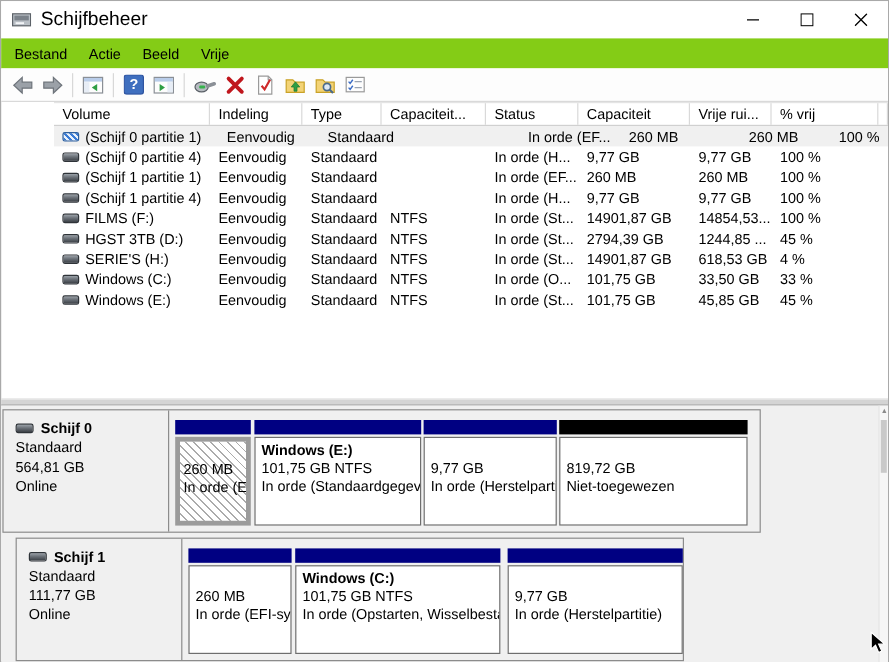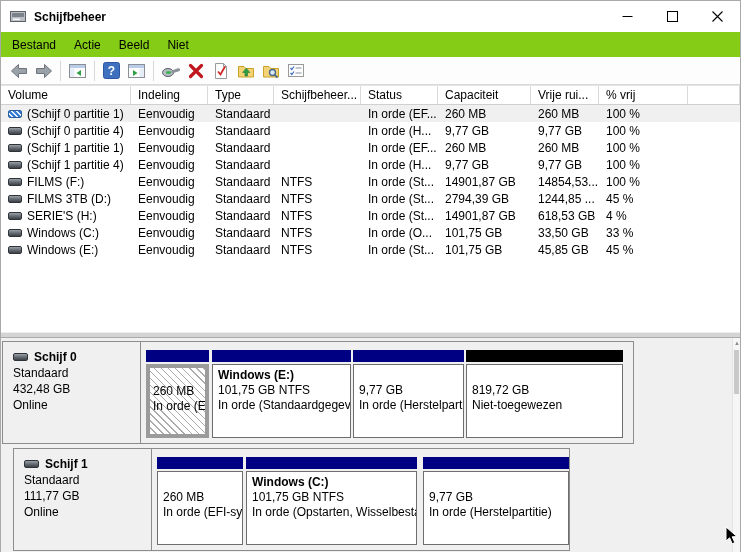--- a/index.html
+++ b/index.html
@@ -3,40 +3,40 @@
 <meta charset="utf-8">
 <style>
   * { box-sizing: border-box; margin: 0; padding: 0; }
   html,body { width:741px; height:552px; overflow:hidden; }
   body { font-family:"Liberation Sans", sans-serif; font-size:12px; color:#000; background:#fff; }
   .window { position:relative; width:741px; height:552px; background:#fff; border:1px solid #a9a9a9; }
 
   
   .titlebar { height:31px; display:flex; align-items:center; background:#fff; }
   .app-icon { margin:0 8px 0 9px; width:16px; height:13px; flex:0 0 auto; }
-  .title-text { flex:1; font-size:12px;font-weight:bold; }
+  .title-text { flex:1; font-size:16px; }
   .caption-btn { width:45px; height:31px; display:flex; align-items:center; justify-content:center; }
 
   
   .menubar { height:25px; display:flex; align-items:center; padding-left:2px; background:#84cc16; }
   .menu-item { padding:4px 9px; }
 
   
   .toolbar { height:28px; display:flex; align-items:center; padding-left:5px; background:#fdfdfd; border-bottom:1px solid #d9d9d9; }
   .tbtn { width:23px; height:23px; display:flex; align-items:center; justify-content:center; margin:0 1px; }
   .tsep { width:1px; height:20px; background:#d8d8d8; margin:0 4px; }
 
   
-  .list { height:247px; background:#fff; overflow:hidden; }
+  .list { height:247px; background:#fff; overflow:hidden;margin-left:44px; }
   .lgrid { display:grid; grid-template-columns:130px 77px 66px 87px 77px 93px 68px 89px 1fr; }
   .lheader { height:20px; border-top:1px solid #e4e4e4; border-bottom:1px solid #d0d0d0; }
   .lheader .hcell { display:flex; align-items:center; padding-left:7px; border-right:1px solid #d9d9d9; overflow:hidden; white-space:nowrap; }
   .lrow { height:17px; }
   .lrow .cell { display:flex; align-items:center; padding-left:7px; overflow:hidden; white-space:nowrap; }
-  .lrow.selected { background:#f0f0f0; }
+  .lrow.selected { background:#f0f0f0;gap:7px; }
   .vol-ico { width:14px; height:8px; margin-right:5px; flex:0 0 auto; border:1px solid #2e3338; border-radius:2px;
              background:linear-gradient(180deg,#9aa1a8 0%,#6b7178 45%,#3c4147 100%); }
   .vol-ico.hatched { border:1px solid #2c5f9e;
              background:repeating-linear-gradient(45deg,#3a7bd5 0 2px,#e8f1fb 2px 3.5px); }
 
   
   .splitter { height:6px; background:#d4d4d4; border-top:1px solid #eeeeee; border-bottom:1px solid #aaaaaa; }
 
   
   .pane { position:relative; height:214px; background:#f0f0f0; overflow:hidden; }
@@ -83,21 +83,21 @@
       <svg width="11" height="11" viewBox="0 0 11 11">
           <path d="M0.5 0.5 L10.5 10.5 M10.5 0.5 L0.5 10.5" stroke="#000" stroke-width="1.1"></path>
         </svg>
     </div>
   </div>
 
   <div class="menubar">
     <div class="menu-item">Bestand</div>
     <div class="menu-item">Actie</div>
     <div class="menu-item">Beeld</div>
-    <div class="menu-item">Niet</div>
+    <div class="menu-item">Vrije</div>
   </div>
 
   <div class="toolbar">
     <div class="tbtn">
       <svg width="18" height="16" viewBox="0 0 18 16">
           <path d="M8.5 1.5 L1.5 8 L8.5 14.5 L8.5 10.5 L16.5 10.5 L16.5 5.5 L8.5 5.5 Z" fill="#9ba1a8" stroke="#6e747b"></path>
         </svg>
     </div>
     <div class="tbtn">
       <svg width="18" height="16" viewBox="0 0 18 16">
@@ -170,21 +170,21 @@
         <line x1="8.5" y1="10" x2="14.5" y2="10" stroke="#9aa4b2" stroke-width="1.2"></line>
       </svg>
     </div>
   </div>
 
   <div class="list">
     <div class="lgrid lheader">
       <div class="hcell">Volume</div>
       <div class="hcell">Indeling</div>
       <div class="hcell">Type</div>
-      <div class="hcell">Schijfbeheer...</div>
+      <div class="hcell">Capaciteit...</div>
       <div class="hcell">Status</div>
       <div class="hcell">Capaciteit</div>
       <div class="hcell">Vrije rui...</div>
       <div class="hcell">% vrij</div>
       <div class="hcell"></div>
     </div>
 
     <div class="lgrid lrow selected">
       <div class="cell">
           <span class="vol-ico hatched"></span>
@@ -256,21 +256,21 @@
       <div class="cell">In orde (St...</div>
       <div class="cell">14901,87 GB</div>
       <div class="cell">14854,53...</div>
       <div class="cell">100 %</div>
       <div class="cell"></div>
     </div>
 
     <div class="lgrid lrow">
       <div class="cell">
           <span class="vol-ico"></span>
-          <span>FILMS 3TB (D:)</span>
+          <span>HGST 3TB (D:)</span>
         </div>
       <div class="cell">Eenvoudig</div>
       <div class="cell">Standaard</div>
       <div class="cell">NTFS</div>
       <div class="cell">In orde (St...</div>
       <div class="cell">2794,39 GB</div>
       <div class="cell">1244,85 ...</div>
       <div class="cell">45 %</div>
       <div class="cell"></div>
     </div>
@@ -325,21 +325,21 @@
 
   <div class="pane">
 
     <div class="disk-frame" style="left:1px; top:3px; width:632px; height:103px;padding-left:46px;">
       <div class="disk-label">
         <div class="disk-title">
             <span class="disk-ico"></span>
             <span>Schijf 0</span>
           </div>
         <div>Standaard</div>
-        <div>432,48 GB</div>
+        <div>564,81 GB</div>
         <div>Online</div>
       </div>
       <div class="part" style="left:143px; top:8px; width:63px; height:88px;">
         <div class="pbar"></div>
         <div class="pbox selected">
           <div class="pname"></div>
           <div>260 MB</div>
           <div>In orde (EFI-systeempartitie)</div>
         </div>
       </div>

